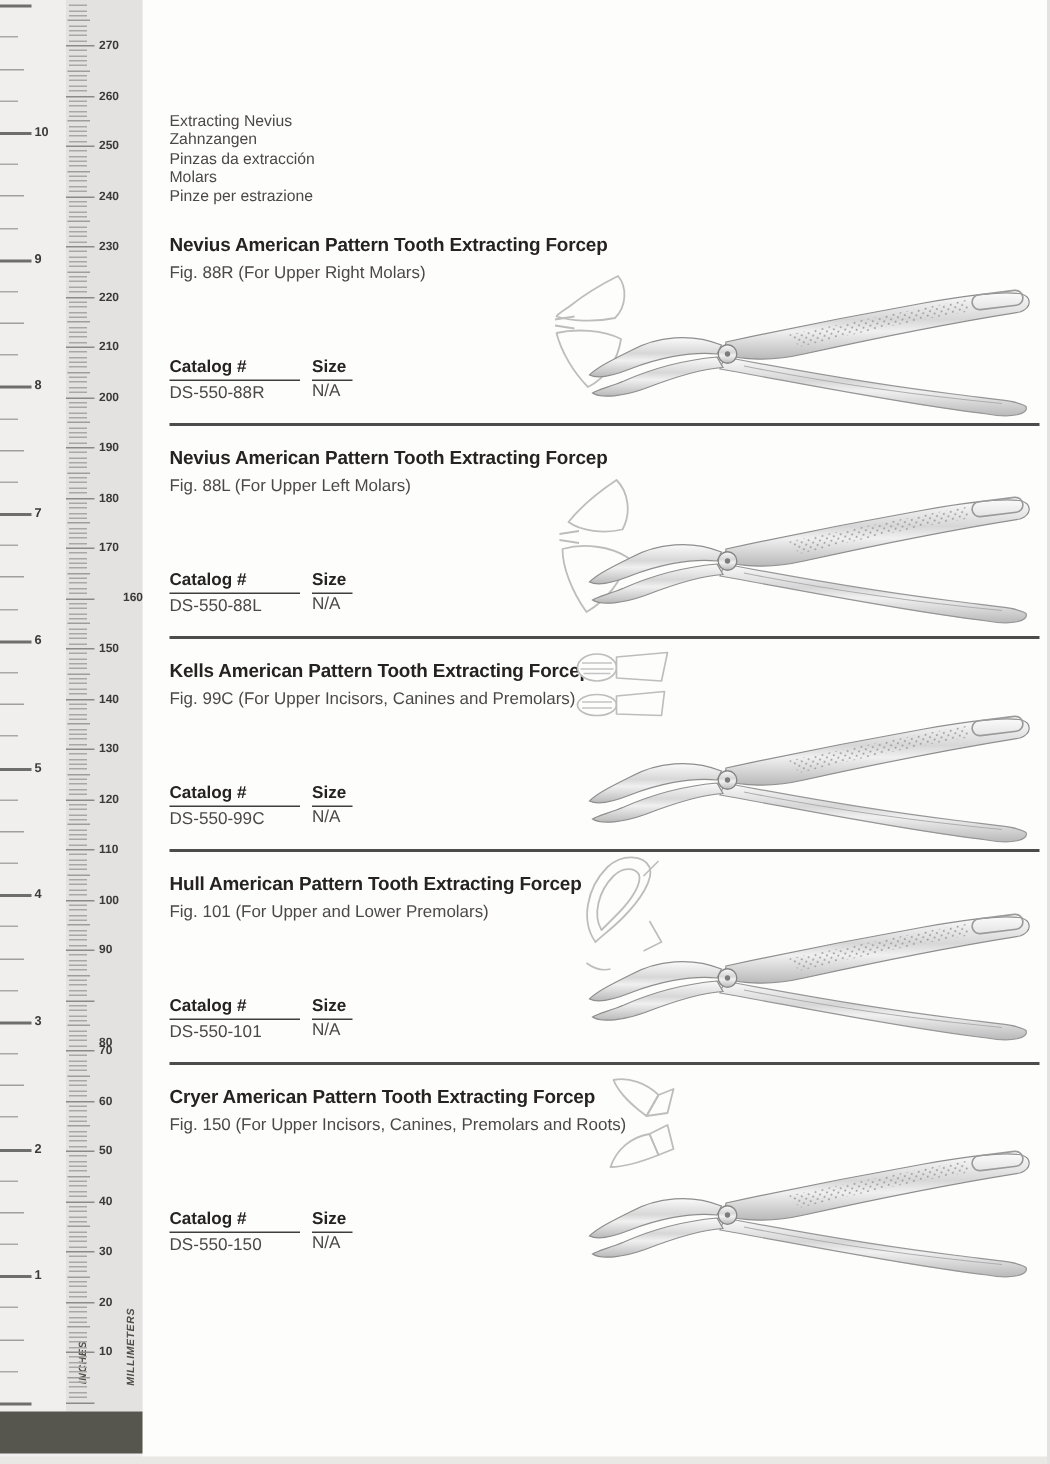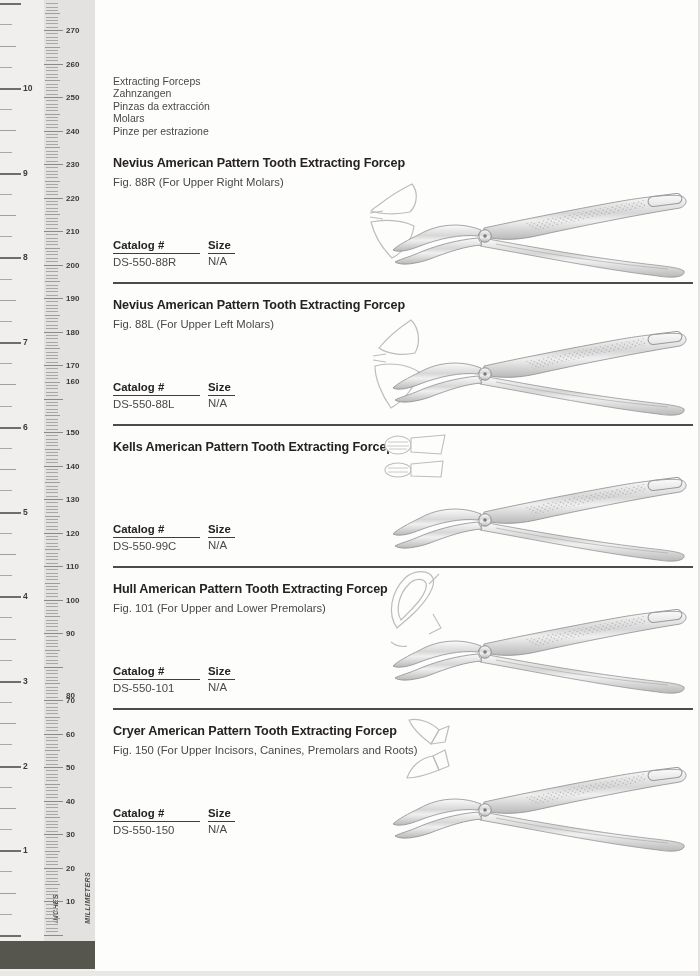--- a/index.html
+++ b/index.html
@@ -375,21 +375,21 @@
     <span class="mm-num" style="top: 63.5px;">260</span>
     <span class="mm-num" style="top: 97px;">250</span>
     <span class="mm-num" style="top: 130.5px;">240</span>
     <span class="mm-num" style="top: 164px;">230</span>
     <span class="mm-num" style="top: 197.5px;">220</span>
     <span class="mm-num" style="top: 231px;">210</span>
     <span class="mm-num" style="top: 264.5px;">200</span>
     <span class="mm-num" style="top: 298px;">190</span>
     <span class="mm-num" style="top: 331.5px;">180</span>
     <span class="mm-num" style="top: 365px; text-align: right;">170</span>
-    <span class="mm-num" style="top: 381px;">160</span>
+    <span class="mm-num" style="top: 398px; margin-left: 16px;">160</span>
     <span class="mm-num" style="top: 432px;">150</span>
     <span class="mm-num" style="top: 465.5px;">140</span>
     <span class="mm-num" style="top: 499px;">130</span>
     <span class="mm-num" style="top: 532.5px;">120</span>
     <span class="mm-num" style="top: 566px;">110</span>
     <span class="mm-num" style="top: 599.5px;">100</span>
     <span class="mm-num" style="top: 633px;">90</span>
     <span class="mm-num" style="top: 695px;">80</span>
     <span class="mm-num" style="top: 700px;">70</span>
     <span class="mm-num" style="top: 733.5px;">60</span>
@@ -451,21 +451,21 @@
     <span class="in-num" style="top: 511.5px;">5</span>
     <span class="in-num" style="top: 596.2px;">4</span>
     <span class="in-num" style="top: 680.9px;">3</span>
     <span class="in-num" style="top: 765.6px;">2</span>
     <span class="in-num" style="top: 850.3px;">1</span>
   </div>
 <div class="bottom-edge"></div>
 <div class="right-edge"></div>
 
 <div class="intro">
-  <div>Extracting Forceps</div>
+  <div>Extracting Nevius</div>
   <div>Zahnzangen</div>
   <div>Pinzas da extracción</div>
   <div>Molars</div>
   <div>Pinze per estrazione</div>
 </div>
 
 <div class="section sec1">
   <div class="sec-title">Nevius American Pattern Tooth Extracting Forcep</div>
   <div class="sec-fig">Fig. 88R (For Upper Right Molars)</div>
   <div class="cat-head cat-col">Catalog #</div>
@@ -500,20 +500,21 @@
     <path d="M2,38 l13,-2 M2,42 l13,2" fill="none" stroke="#bdbdbd" stroke-width="1.2"></path>
   </svg>
   <svg class="photo">
       <use href="#forceps-sym"></use>
     </svg>
   <div class="divider"></div>
 </div>
 
 <div class="section sec3">
   <div class="sec-title">Kells American Pattern Tooth Extracting Forcep</div>
+  <div class="sec-fig">Fig. 99C (For Upper Incisors, Canines and Premolars)</div>
   <div class="cat-head cat-col">Catalog #</div>
   <div class="cat-head size-col">Size</div>
   <div class="cat-val cat-val-num">DS-550-99C</div>
   <div class="cat-val cat-val-size">N/A</div>
   <svg class="tip" viewBox="0 0 66 46">
     <g fill="#fdfdfc" stroke="#bdbdbd" stroke-width="1.1" stroke-linejoin="round">
       <ellipse cx="15" cy="11" rx="13" ry="9"></ellipse>
       <path d="M28,4 L62,1 L58,20 L28,18 Z"></path>
       <ellipse cx="15" cy="36" rx="13" ry="7"></ellipse>
       <path d="M28,30 L60,27 L58,43 L28,42 Z"></path>

